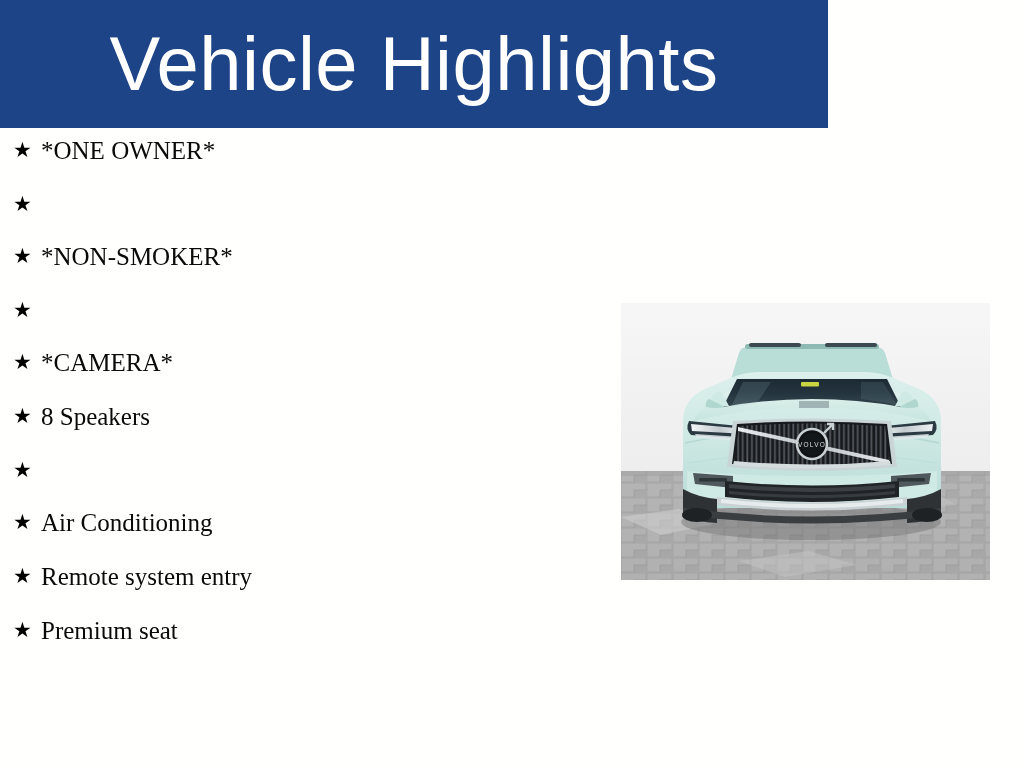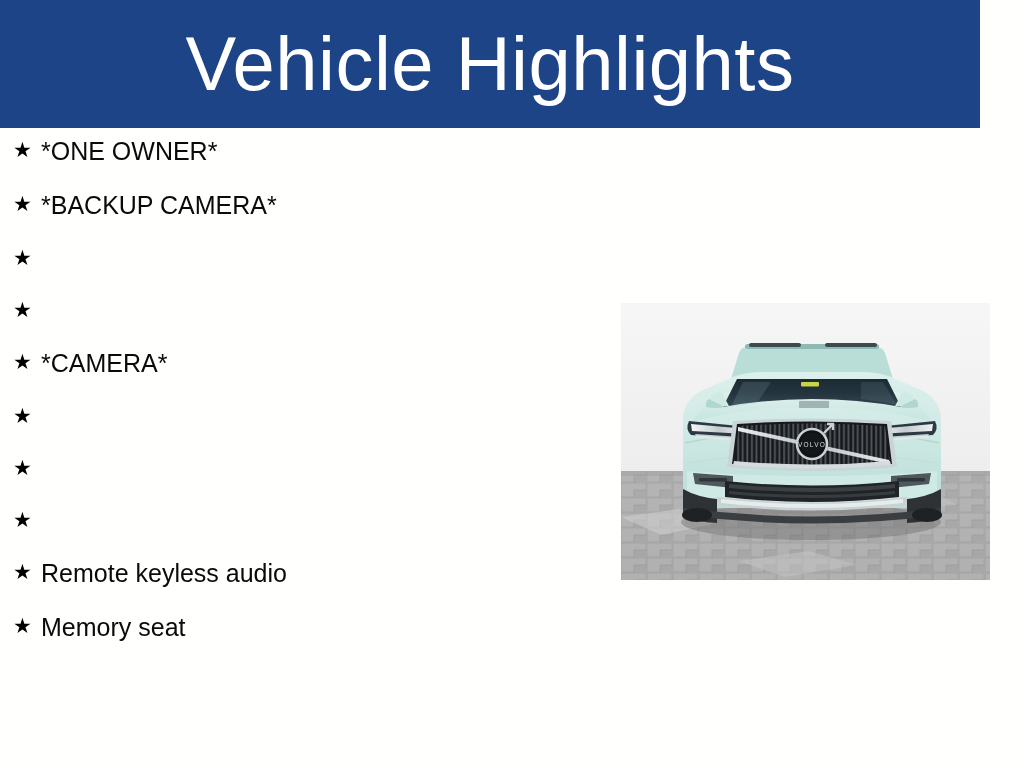--- a/index.html
+++ b/index.html
@@ -13,21 +13,21 @@
     font-family: "Liberation Sans", sans-serif;
     overflow: hidden;
     position: relative;
   }
 
   
   #header-banner {
     position: absolute;
     left: 0;
     top: 0;
-    width: 980px;
+    width: 828px;
     height: 128px;
     background: #1e4488;
     display: flex;
     align-items: center;
     justify-content: center;
   }
   #page-title {
     color: #ffffff;
     font-size: 76px;
     font-weight: 400;
@@ -61,21 +61,21 @@
     line-height: 32px;
     color: #000000;
     text-align: left;
   }
   .highlight-label {
     flex: 1 1 auto;
     font-size: 25px;
     line-height: 34px;
     color: #0a0a0a;
     max-width: 430px;
-    font-family: Liberation Sans, sans-serif;
+    font-family: Liberation Serif, serif;
   }
 
   
   #vehicle-photo {
     position: absolute;
     left: 621px;
     top: 303px;
     width: 369px;
     height: 277px;
     overflow: hidden;
@@ -94,48 +94,50 @@
   <div id="page-title">Vehicle Highlights</div>
 </div>
 
 <ul id="highlights-list">
   <li class="highlight-item">
     <span class="bullet-star">★</span>
     <span class="highlight-label">*ONE OWNER*</span>
   </li>
   <li class="highlight-item">
     <span class="bullet-star">★</span>
-    <span class="highlight-label">*BACKUP CAMERA*</span>
-  </li>
-  <li class="highlight-item">
-    <span class="bullet-star">★</span>
+  </li>
+  <li class="highlight-item">
+    <span class="bullet-star">★</span>
+    <span class="highlight-label">*NON-SMOKER*</span>
   </li>
   <li class="highlight-item">
     <span class="bullet-star">★</span>
   </li>
   <li class="highlight-item">
     <span class="bullet-star">★</span>
     <span class="highlight-label">*CAMERA*</span>
   </li>
   <li class="highlight-item">
     <span class="bullet-star">★</span>
-  </li>
-  <li class="highlight-item">
-    <span class="bullet-star">★</span>
-  </li>
-  <li class="highlight-item">
-    <span class="bullet-star">★</span>
-  </li>
-  <li class="highlight-item">
-    <span class="bullet-star">★</span>
-    <span class="highlight-label">Remote keyless audio</span>
-  </li>
-  <li class="highlight-item">
-    <span class="bullet-star">★</span>
-    <span class="highlight-label">Memory seat</span>
+    <span class="highlight-label">8 Speakers</span>
+  </li>
+  <li class="highlight-item">
+    <span class="bullet-star">★</span>
+  </li>
+  <li class="highlight-item">
+    <span class="bullet-star">★</span>
+    <span class="highlight-label">Air Conditioning</span>
+  </li>
+  <li class="highlight-item">
+    <span class="bullet-star">★</span>
+    <span class="highlight-label">Remote system entry</span>
+  </li>
+  <li class="highlight-item">
+    <span class="bullet-star">★</span>
+    <span class="highlight-label">Premium seat</span>
   </li>
 </ul>
 
 <div id="vehicle-photo">
   <svg viewBox="0 0 369 277" xmlns="http://www.w3.org/2000/svg">
     <defs>
       <linearGradient id="wallGrad" x1="0" y1="0" x2="0" y2="1">
         <stop offset="0" stop-color="#f2f2f2"></stop>
         <stop offset="1" stop-color="#e4e4e4"></stop>
       </linearGradient>

